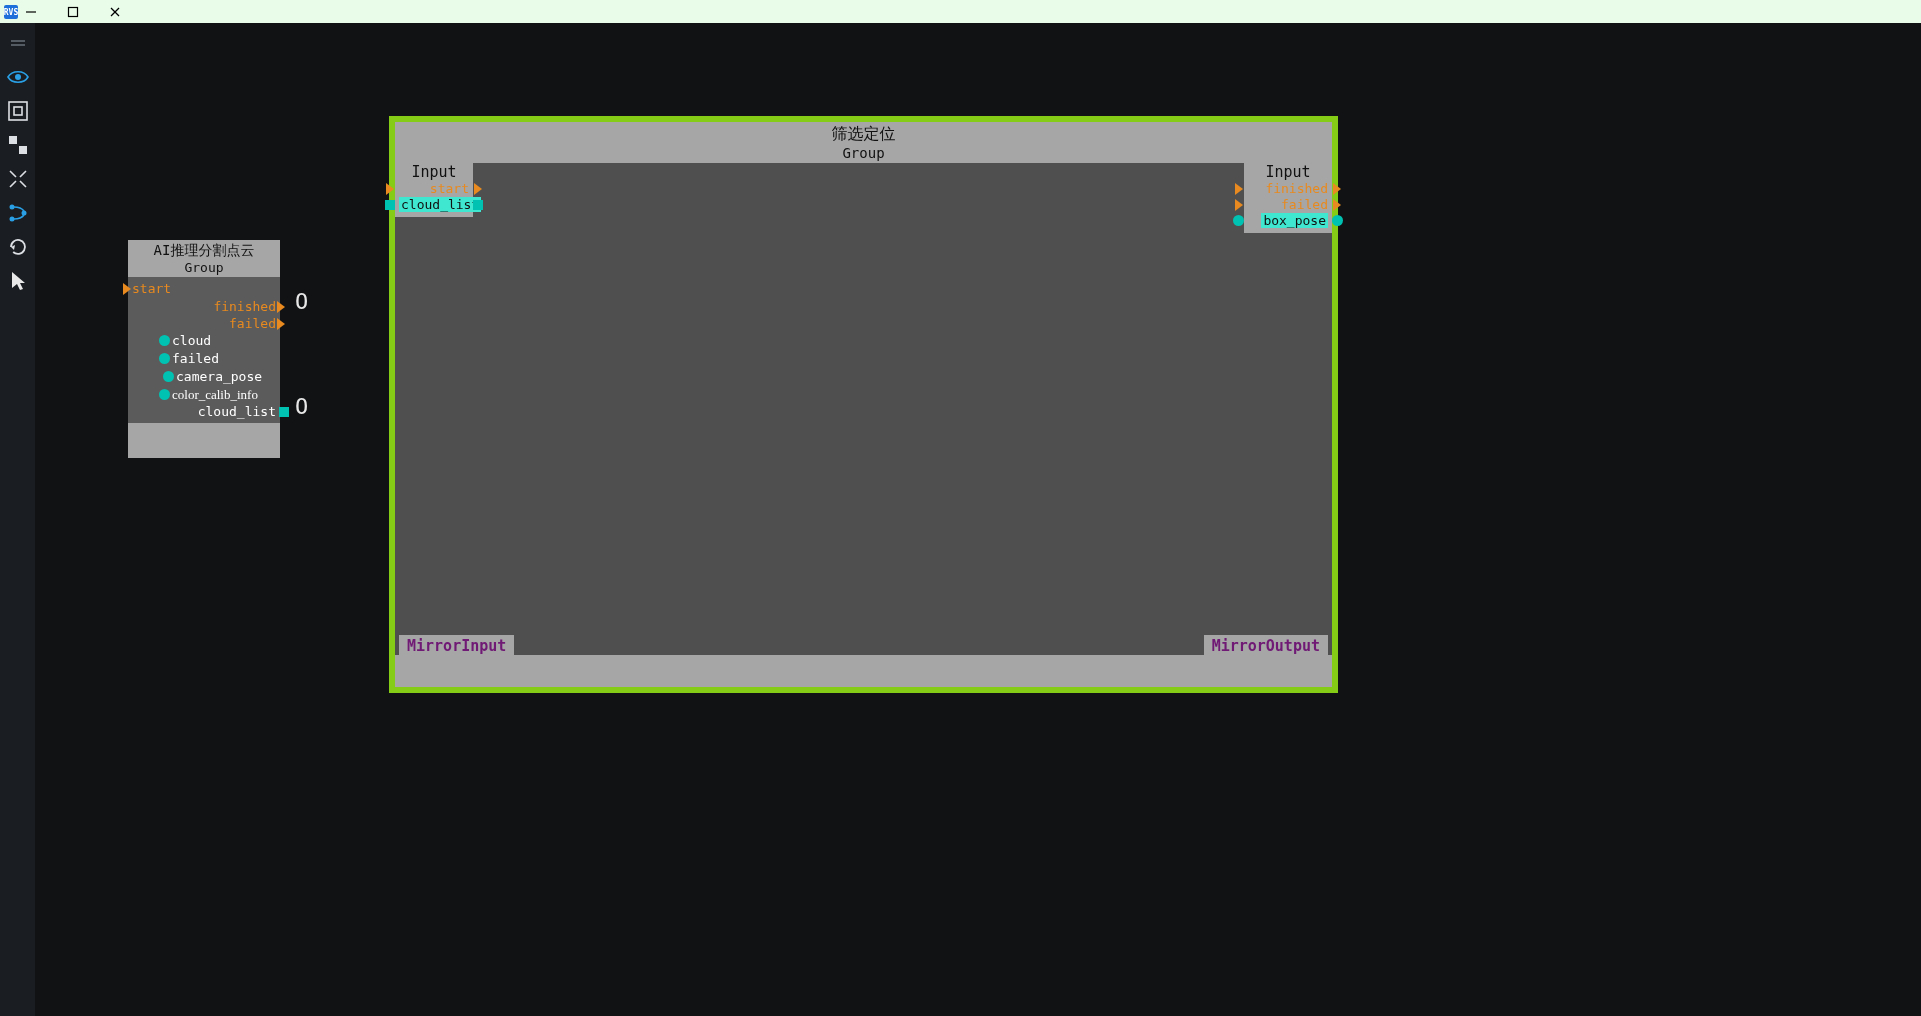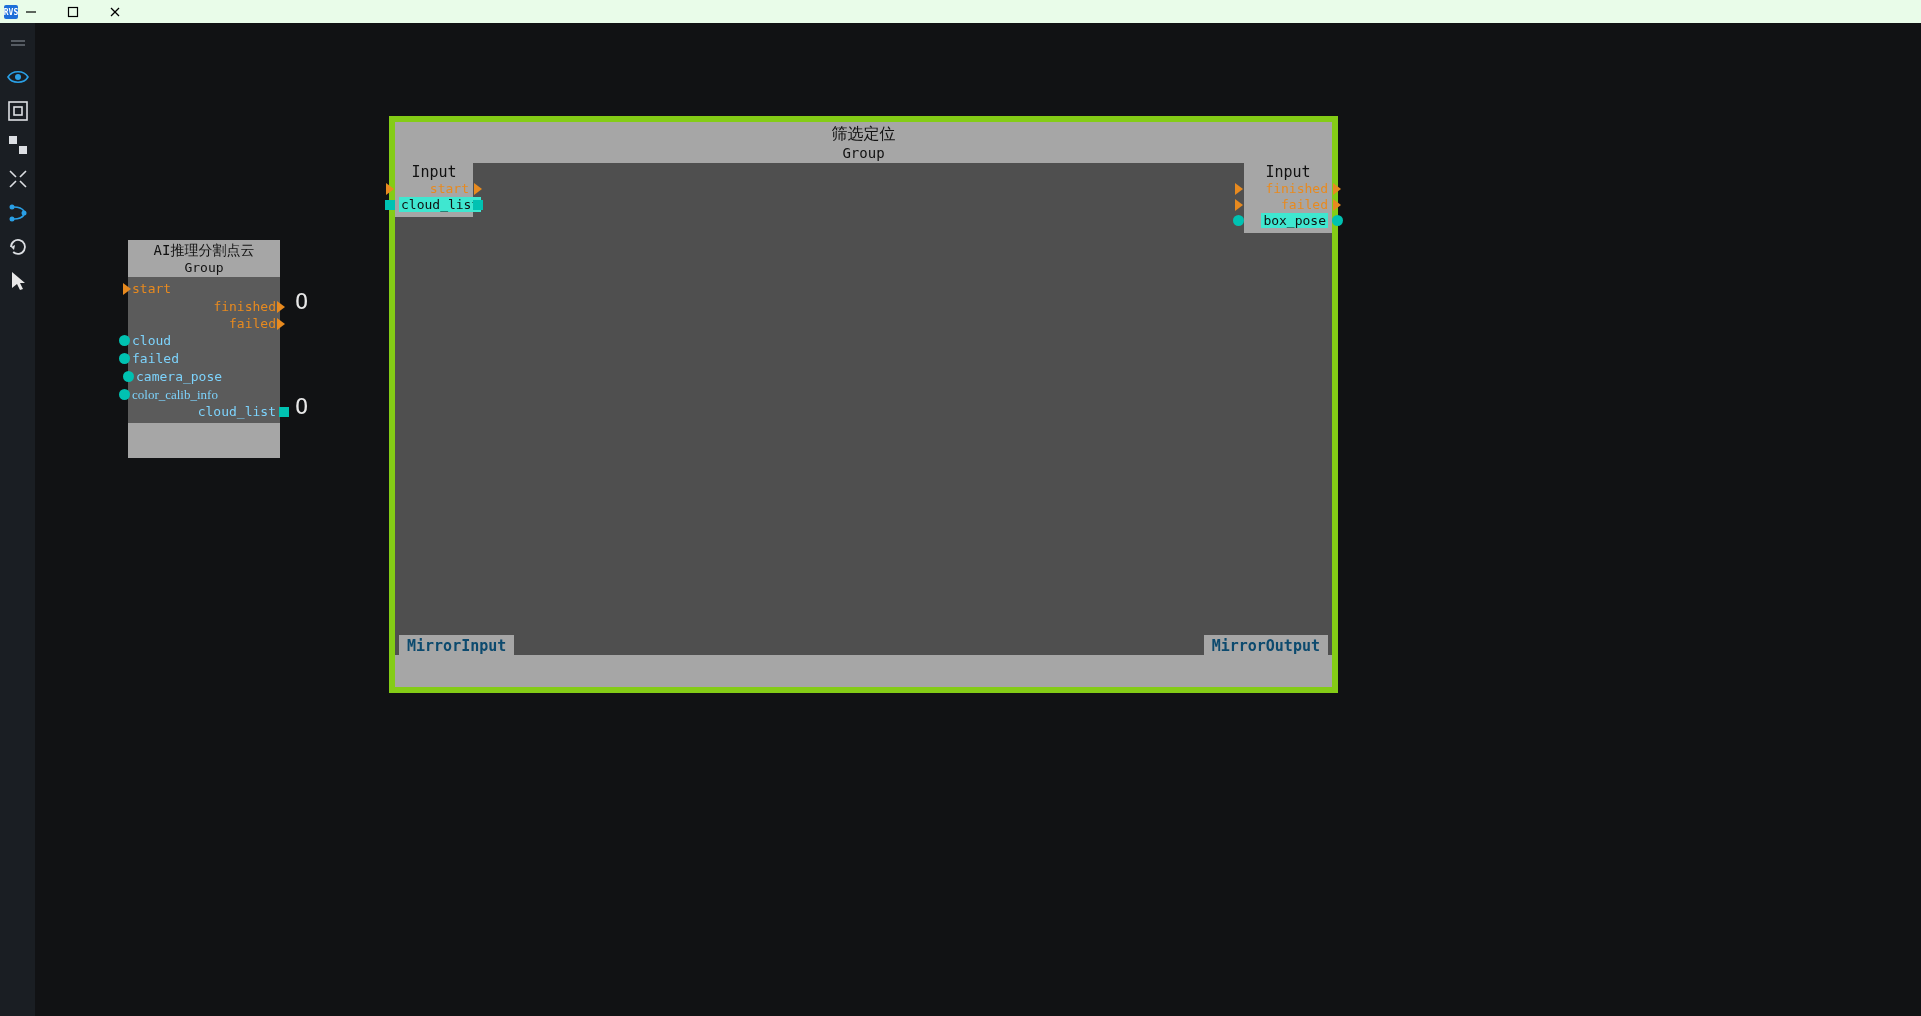--- a/index.html
+++ b/index.html
@@ -133,21 +133,21 @@
 .port-arrow {
   position: absolute;
   width: 0; height: 0;
   border-top: 6px solid transparent;
   border-bottom: 6px solid transparent;
   top: 2px;
 }
 .port-arrow.in { border-left: 8px solid #e88a1f; left: -9px; }
 .port-arrow.out { border-left: 8px solid #e88a1f; right: -9px; }
 .txt-orange { color: #e88a1f; }
-.txt-teal { color: #7dd3fc; }
+.txt-teal { color: #ffffff; margin-left: 40px; }
 
 .node-ai .footer {
   position: absolute;
   bottom: 0;
   left: 0; right: 0;
   height: 35px;
   background: #a6a6a6;
 }
 
 
@@ -214,21 +214,21 @@
 .g-row .port-dot.left { left: -15px; }
 .sel-hl {
   background: #3fe7d0;
   color: #111;
   padding: 0 2px;
 }
 .mirror-label {
   position: absolute;
   bottom: 0;
   background: #a6a6a6;
-  color: #0c4a6e;
+  color: #701a75;
   font-family: monospace;
   font-size: 15px;
   padding: 2px 8px;
   font-weight: bold;
   text-align: right;
 }
 .mirror-in { left: 4px; bottom: 2px; }
 .mirror-out { right: 4px; bottom: 2px; }
 
 

